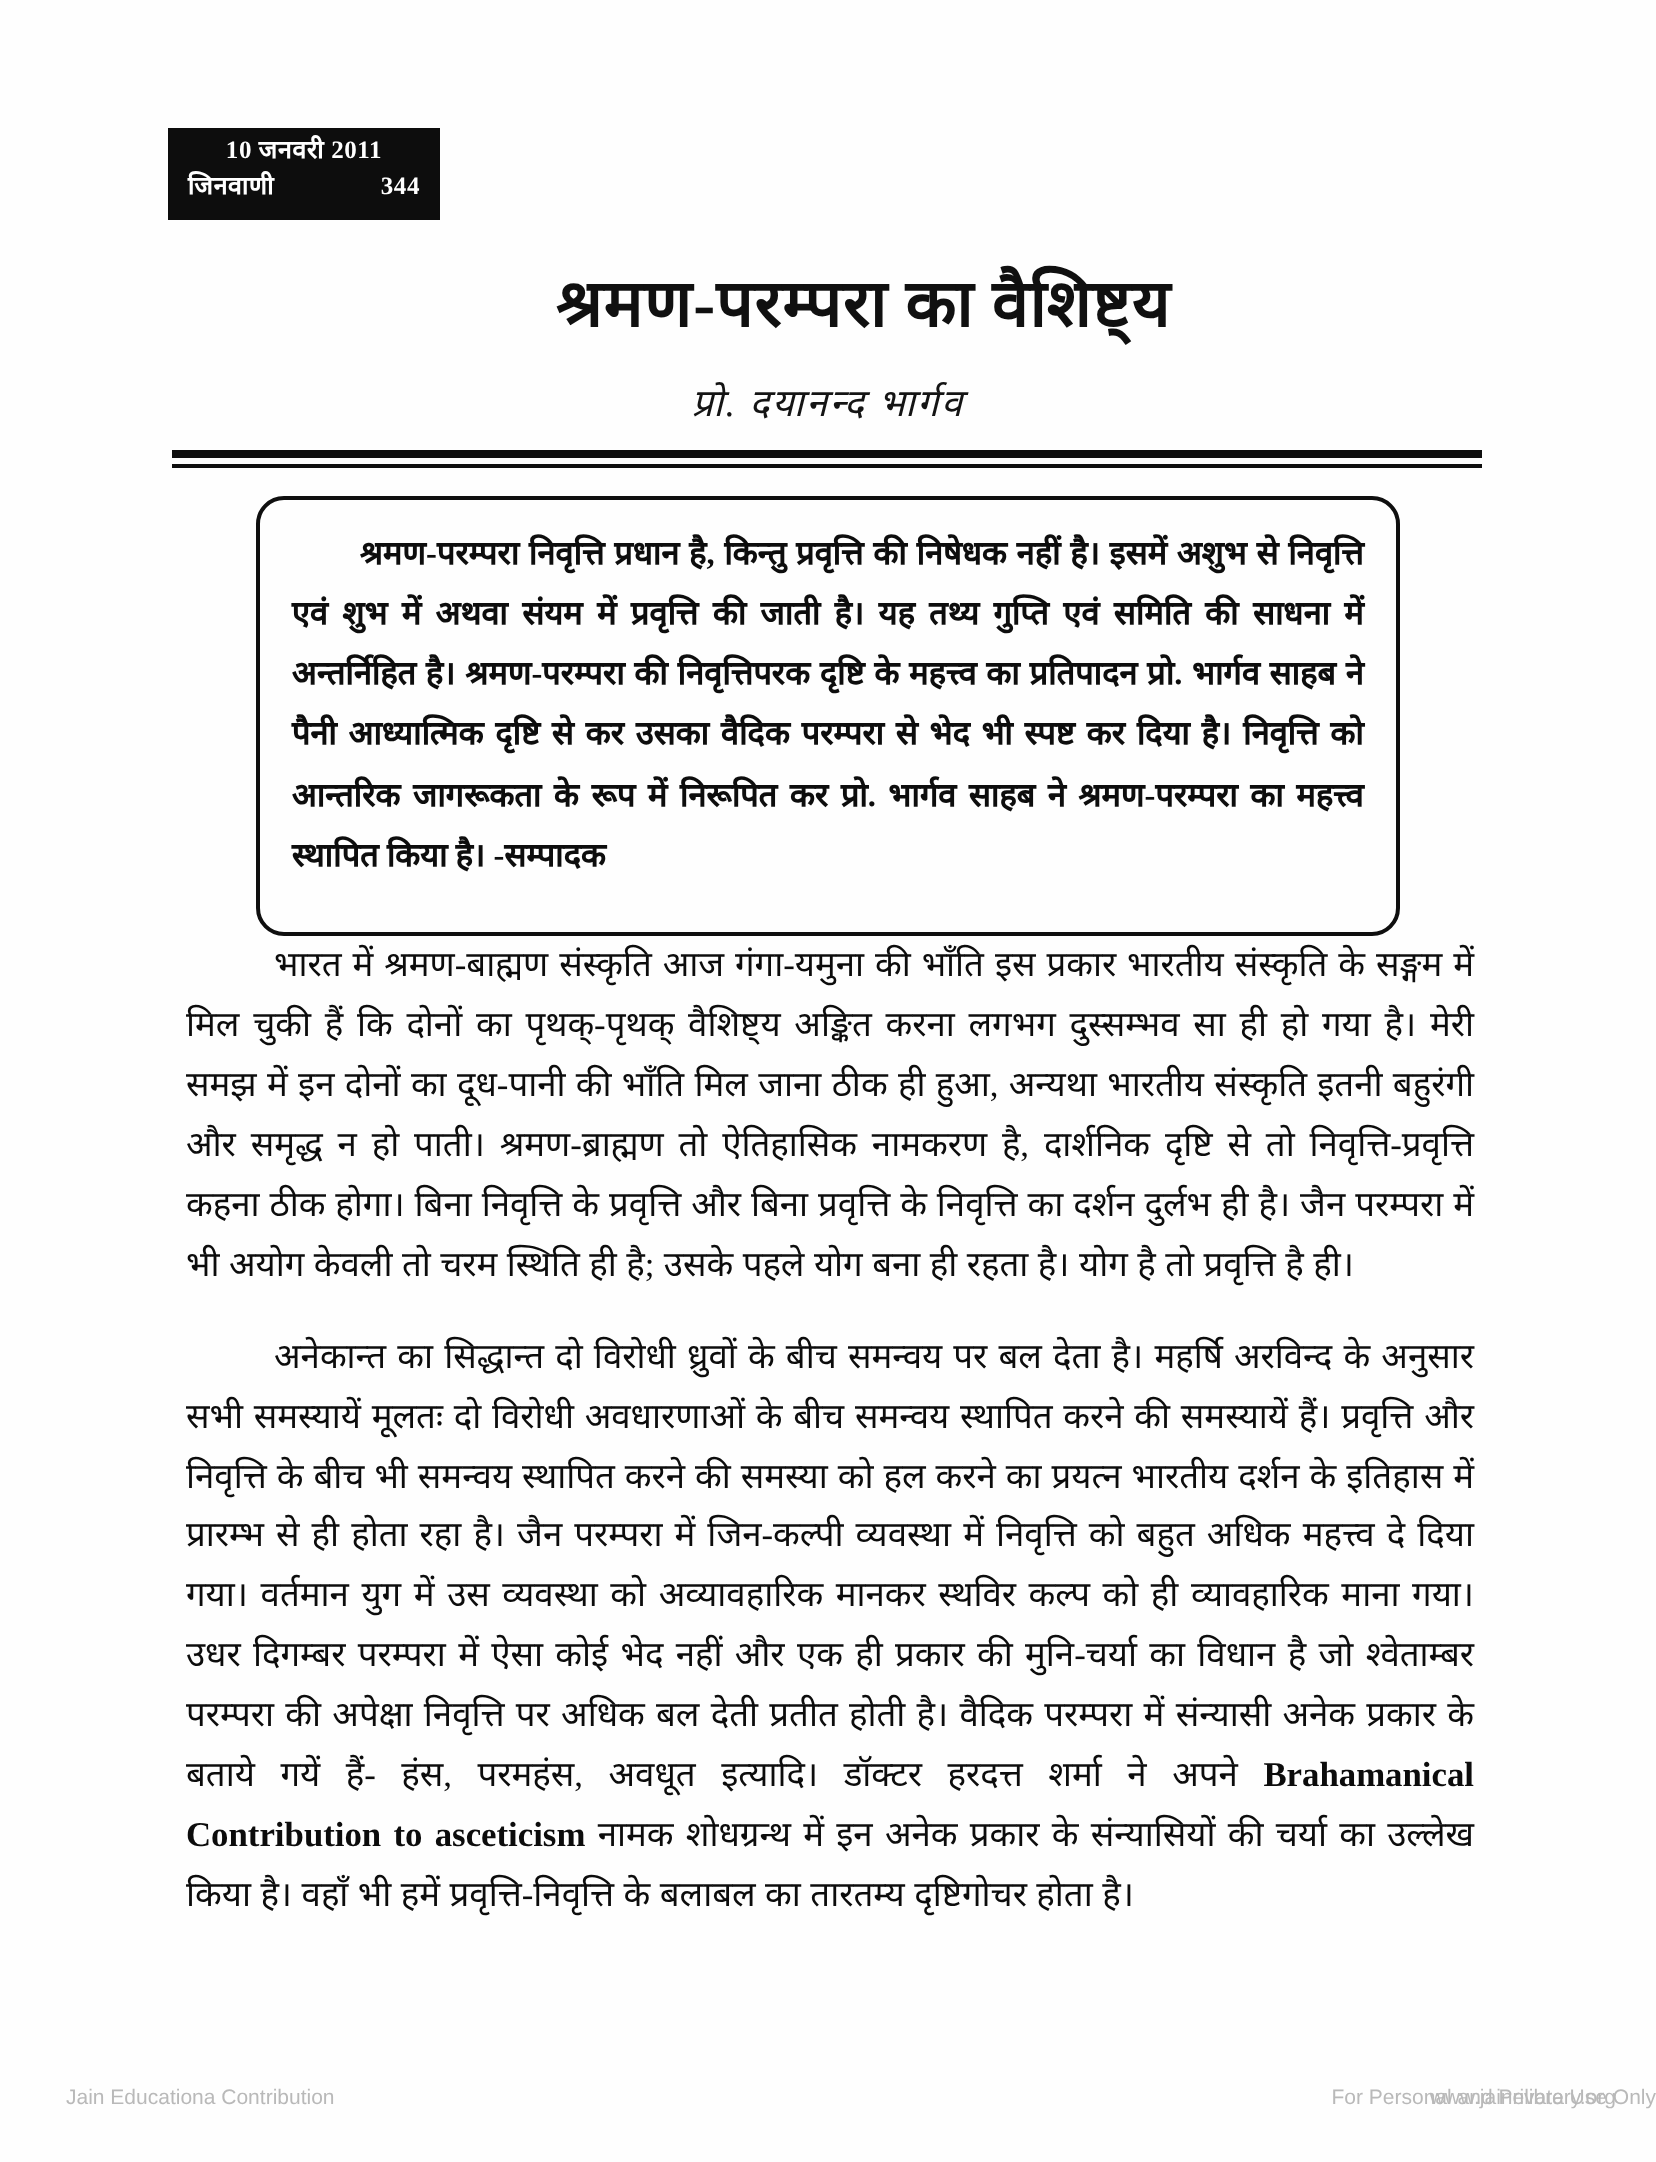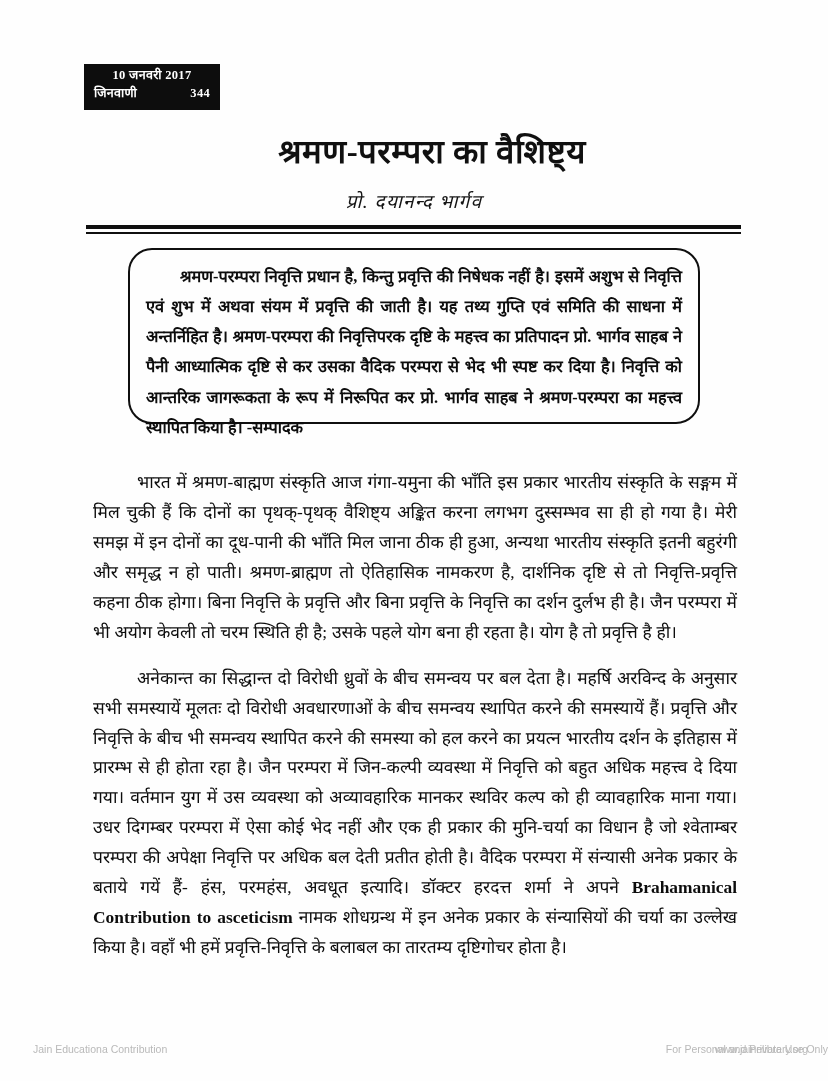--- a/index.html
+++ b/index.html
@@ -95,23 +95,23 @@
     height: 2px;
     background: #0f0f0f;
   }
 
   
   .abstract-box {
     position: absolute;
     left: 128px;
     top: 248px;
     width: 572px;
-    height: 176px;
+    height: 220px;
     border: 2.5px solid #0f0f0f;
-    border-radius: 24px;
+    border-radius: 14px;
     box-sizing: border-box;
     padding: 12px 16px 10px 16px;
   }
   .abstract-text {
     font-family: "Liberation Serif", "DejaVu Serif", serif;
     font-size: 16.3px;
     font-weight: 700;
     line-height: 1.85;
     color: #0d0d0d;
     text-align: justify;
@@ -171,21 +171,21 @@
     right: 20px;
     text-align: right;
   }
 </style>
 </head>
 <body>
 
 <div class="page">
 
   <div class="issue-stamp">
-    <span class="stamp-line">10 जनवरी 2017</span>
+    <span class="stamp-line">10 जनवरी 2011</span>
     <span class="stamp-line row2">
       <span>जिनवाणी</span>
       <span>344</span>
     </span>
   </div>
 
   <div class="doc-title">श्रमण-परम्परा का वैशिष्ट्य</div>
   <div class="doc-author">प्रो. दयानन्द भार्गव</div>
 
   <div class="rule-wrap">

